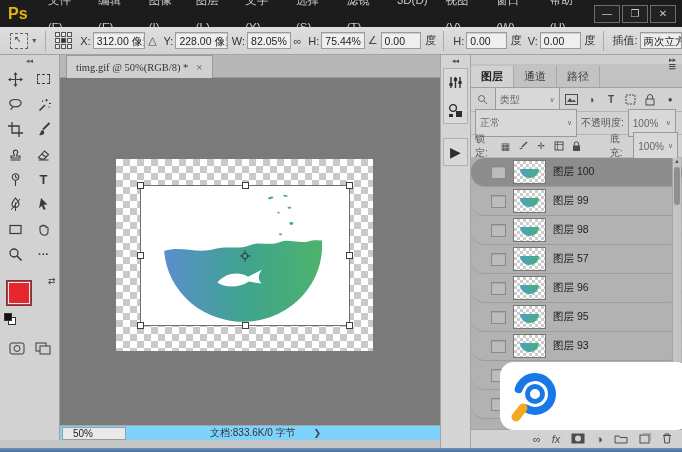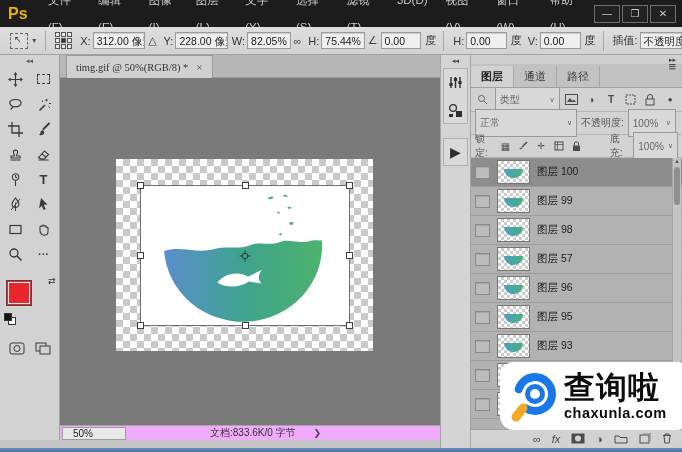--- a/index.html
+++ b/index.html
@@ -65,21 +65,21 @@
     height:23px; }
   .tab-close { color:#555; font-size:11px; }
   .canvas { position:absolute; left:0; top:23px; width:380px; height:347px; background:#7a7a7a; overflow:hidden; }
   .doc-checker { position:absolute; left:56px; top:81px; width:257px; height:192px;
     background-image:conic-gradient(#c9c9c9 0 25%, #fff 0 50%, #c9c9c9 0 75%, #fff 0);
     background-size:14px 14px; }
   .white-img { position:absolute; left:24px; top:26px; width:210px; height:141px;
     background:#fff; border:1px solid #6f6f6f; }
   .handle { position:absolute; width:7px; height:7px; background:#fff; border:1px solid #3f3f3f; z-index:3; }
   .statusbar { position:absolute; left:0; top:370px; width:380px; height:15px;
-    background:#f0abfc; border-top:1px solid #a5a5a5; display:flex; align-items:center; font-size:10px; }
+    background:#7dd3fc; border-top:1px solid #a5a5a5; display:flex; align-items:center; font-size:10px; }
   .zoom-box { width:64px; height:13px; margin-left:2px; background:#e9e9e9;
     border:1px solid #9d9d9d; padding-left:10px; line-height:12px; color:#222; }
   .doc-info { margin-left:84px; color:#333; }
   .status-chevron { margin-left:18px; color:#444; font-size:9px; }
 
   
   .dock { position:absolute; left:440px; top:55px; width:242px; height:397px; background:#cfcfcf; }
   .dock-strip { position:absolute; left:0; top:0; width:31px; height:397px;
     background:#d4d4d4; border-right:1px solid #a5a5a5; border-left:1px solid #a5a5a5; }
   .strip-head { text-align:center; font-size:7px; color:#444; height:11px; line-height:11px; }
@@ -95,21 +95,21 @@
   .ptab.active { background:#d2d2d2; font-weight:bold; color:#222; }
   .panel-menu { position:absolute; right:6px; top:4px; font-size:13px; color:#444; }
   .prow { height:24px; display:flex; align-items:center; background:#d2d2d2;
     border-bottom:1px solid #b5b5b5; padding:0 4px; gap:4px; font-size:10px; color:#555; }
   .pbox { height:28px; background:#d8d8d8; border:1px solid #9a9a9a; display:flex;
     align-items:center; padding:0 4px; gap:4px; color:#666; }
   .pbox .ca { margin-left:auto; font-size:7px; color:#666; }
   .picon { display:flex; align-items:center; justify-content:center; width:16px; color:#4c4c4c; }
   .layers-list { position:relative; height:271px; background:#b0b0b0; overflow:hidden; }
   .layer-row { height:29px; display:flex; align-items:center; border-bottom:1px solid #9c9c9c;
-    background:#b2b2b2; gap:7px; padding-left:4px; }
+    background:#b2b2b2; gap:7px; padding-left:20px;border-radius:14px; }
   .layer-row.selected { background:#8d8d8d; }
   .eye-box { width:15px; height:13px; border:1px solid #8a8a8a; background:#bcbcbc;
     box-shadow:inset 0 1px 1px rgba(0,0,0,.12); }
   .thumb { width:33px; height:24px; border:1px solid #777; background-image:
     conic-gradient(#ccc 0 25%, #fff 0 50%, #ccc 0 75%, #fff 0); background-size:6px 6px;
     position:relative; }
   .mini-bowl { position:absolute; left:6px; top:8px; width:19px; height:9px;
     background:linear-gradient(90deg,#4f9ec4,#46b07c); border-radius:0 0 10px 10px; }
   .layer-name { font-size:10.5px; color:#1e1e1e; }
   .lscroll { position:absolute; right:1px; top:0; width:9px; height:271px;
@@ -188,21 +188,21 @@
   <span class="ob-label">度</span>
   <div class="ob-sep"></div>
   <span class="ob-label">H:</span>
   <span class="ob-field" style="width:44px">0.00</span>
   <span class="ob-label">度</span>
   <span class="ob-label">V:</span>
   <span class="ob-field" style="width:44px">0.00</span>
   <span class="ob-label">度</span>
   <div class="ob-sep"></div>
   <span class="ob-label">插值:</span>
-  <span class="ob-field" style="width:46px">不透明度</span>
+  <span class="ob-field" style="width:46px">两次立方</span>
 </div>
 
 <div class="toolbar">
   <div class="tb-head">◂◂</div>
   <div class="tools">
     <div class="tool">
       <svg width="15" height="15" viewBox="0 0 15 15">
           <path d="M7.5 2v11M2 7.5h11" stroke="#3a3a3a" stroke-width="1.2" fill="none"></path>
           <path d="M7.5 0l2 2.7h-4zM7.5 15l2-2.7h-4zM0 7.5l2.7-2v4zM15 7.5l-2.7-2v4z" fill="#3a3a3a"></path>
         </svg>
@@ -579,19 +579,15 @@
     </div>
   </div>
 </div>
 
 <div class="watermark">
   <svg class="wm-logo" width="56" height="56" viewBox="0 0 56 56">
     <circle cx="29" cy="26" r="17" stroke="#1878e8" stroke-width="8" fill="none" stroke-dasharray="85 22" stroke-dashoffset="-58" stroke-linecap="round"></circle>
     <circle cx="29" cy="26" r="7.5" stroke="#1878e8" stroke-width="5" fill="#fff"></circle>
     <path d="M17 40 L10 49" stroke="#f7a823" stroke-width="9" stroke-linecap="round"></path>
   </svg>
-  <div class="wm-text">
-    <div class="wm-title">查询啦</div>
-    <div class="wm-domain">chaxunla.com</div>
-  </div>
 </div>
 
 <div class="bottom-strip"></div>
 
 </body></html>

